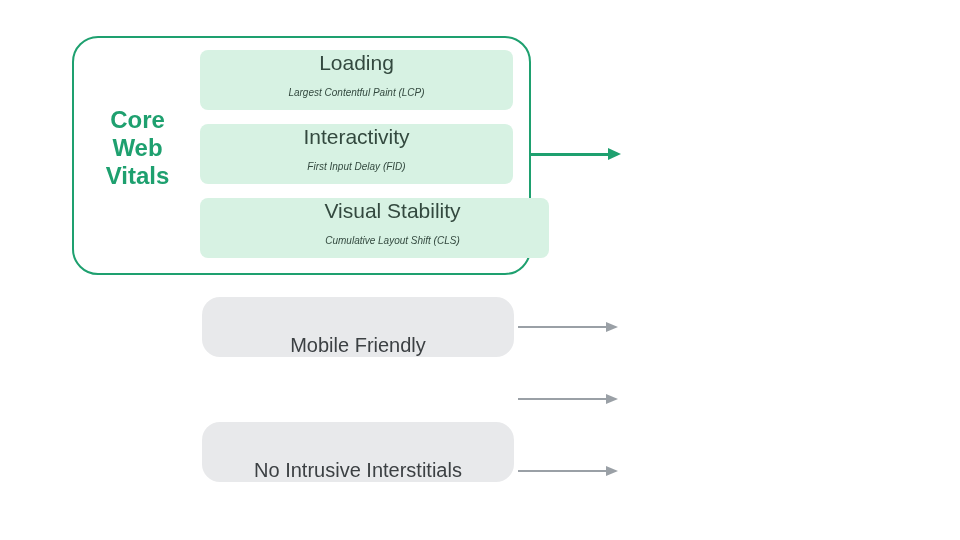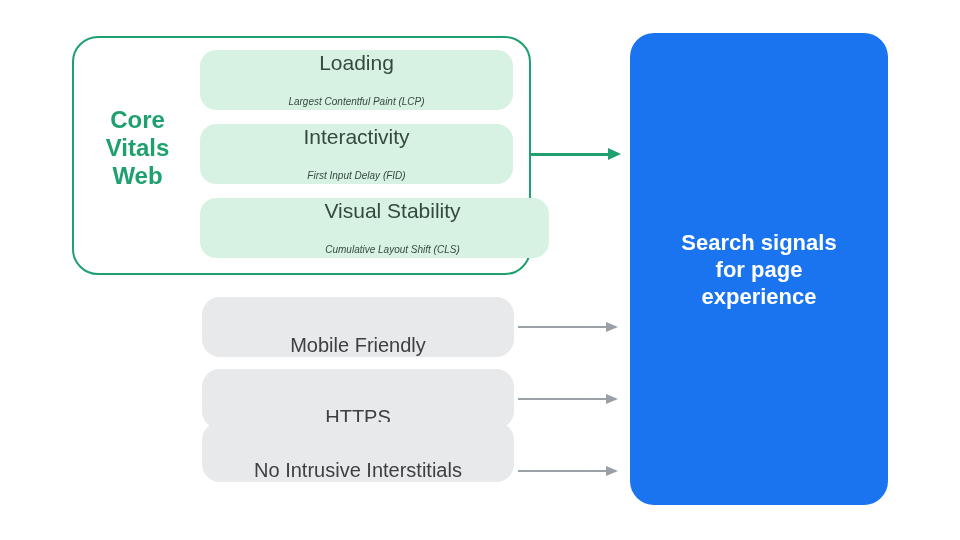--- a/index.html
+++ b/index.html
@@ -37,25 +37,25 @@
     color: var(--green, #1EA06F);
   }
   .cwv-label span { display: block; }
 
   
   .pill {
     position: absolute;
     left: 126px;
     width: 313px; height: 60px;
     background: var(--green_light, #D7F2E3);
-    border-radius: 16px;
+    border-radius: 8px;
     display: flex;
     flex-direction: column;
     align-items: center;
-    justify-content: space-between;
+    justify-content: flex-start;
     text-align: center;
   }
   .pill.g1 { top: 12px; }
   .pill.g2 { top: 86px; }
   .pill.g3 { top: 160px; padding-left: 36px; }
   .pill-title {
     font-size: 21px;
     font-weight: 500;
     color: var(--green_text, #33493F);
     line-height: 25px;
@@ -132,22 +132,22 @@
   .result-text span { display: block; }
 </style>
 </head>
 <body>
 
 <div class="canvas">
 
   <div class="cwv-group">
     <div class="cwv-label">
       <span>Core</span>
+      <span>Web</span>
       <span>Vitals</span>
-      <span>Web</span>
     </div>
 
     <div class="pill g1">
       <div class="pill-title">Loading</div>
       <div class="pill-sub">Largest Contentful Paint (LCP)</div>
     </div>
 
     <div class="pill g2">
       <div class="pill-title">Interactivity</div>
       <div class="pill-sub">First Input Delay (FID)</div>
@@ -165,37 +165,27 @@
   </div>
 
   <div class="gray-box gb1">
     <span>Mobile Friendly</span>
   </div>
   <div class="arrow gray a1">
     <span class="shaft"></span>
     <span class="head"></span>
   </div>
 
-  <div class="gray-box gb2">
-    <span>HTTPS</span>
-  </div>
   <div class="arrow gray a2">
     <span class="shaft"></span>
     <span class="head"></span>
   </div>
 
   <div class="gray-box gb3">
     <span>No Intrusive Interstitials</span>
   </div>
   <div class="arrow gray a3">
     <span class="shaft"></span>
     <span class="head"></span>
   </div>
 
-  <div class="result-box">
-    <div class="result-text">
-      <span>Search signals</span>
-      <span>for page</span>
-      <span>experience</span>
-    </div>
-  </div>
 
 </div>
 
 </body></html>

